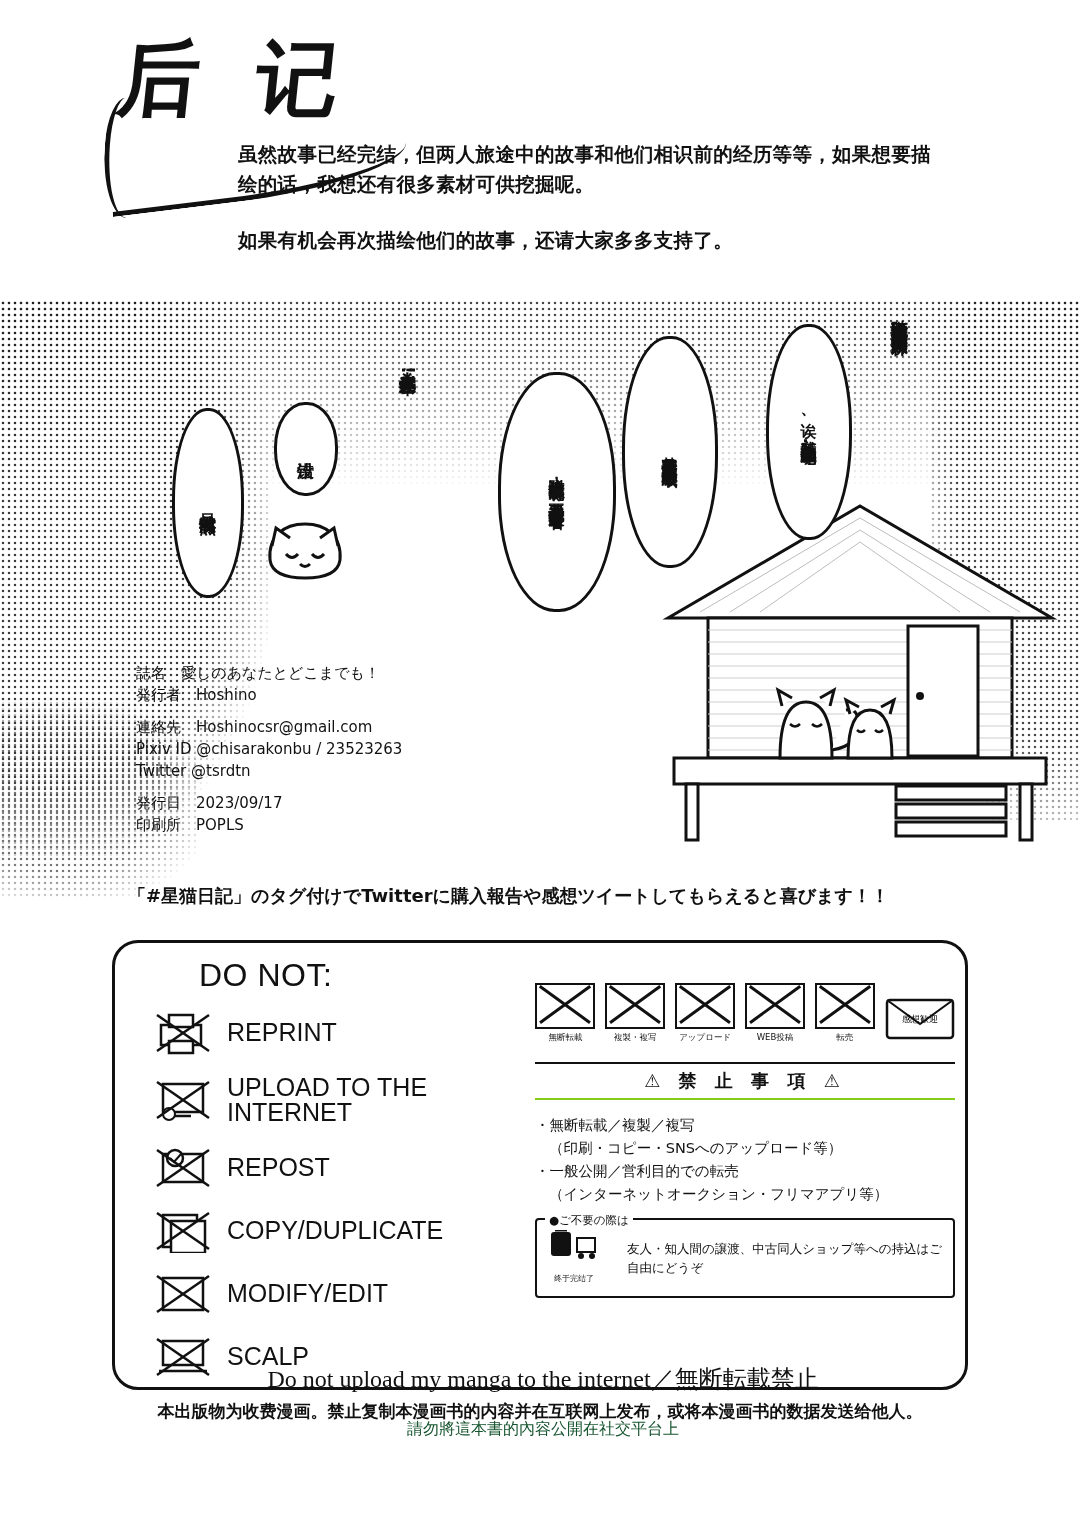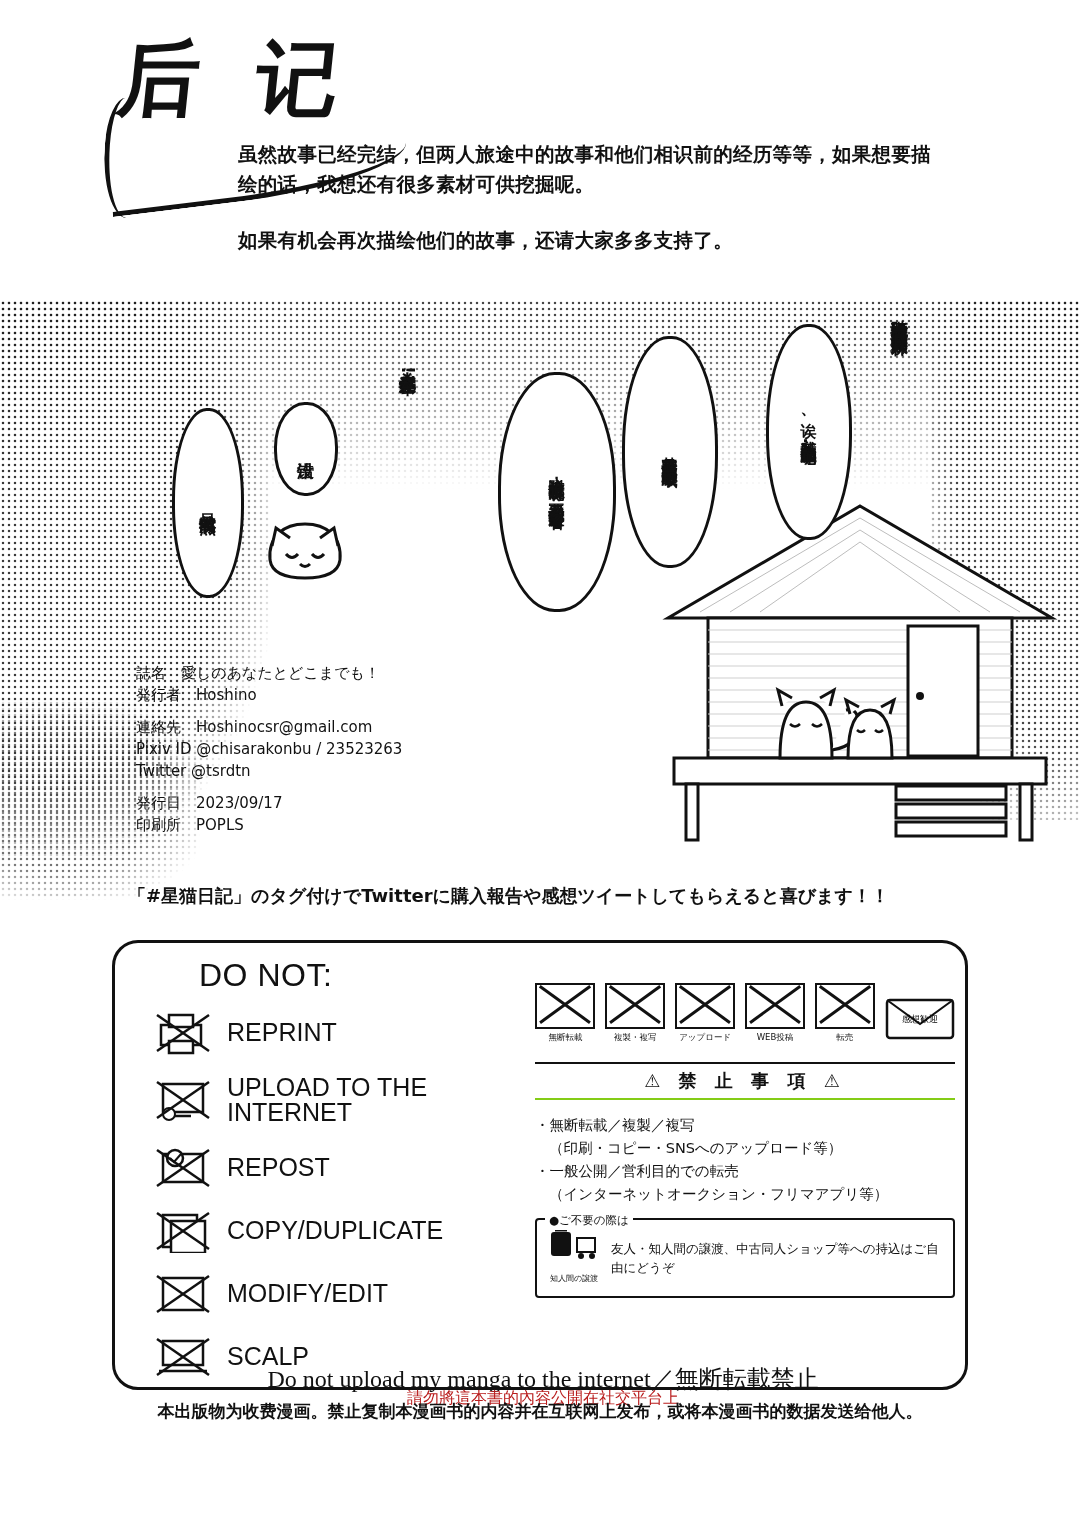--- a/index.html
+++ b/index.html
@@ -109,33 +109,33 @@
   .kinshi{
     margin-top:18px;text-align:center;font-family:"DejaVu Sans", sans-serif;
     font-size:18px;font-weight:700;letter-spacing:6px;
     border-top:2px solid #111;border-bottom:2px solid #84cc16;padding:5px 0;
   }
   .jp-rules{margin-top:14px;font-family:"DejaVu Sans", sans-serif;font-size:14.5px;line-height:23px;}
   .jp-rules .ind{padding-left:14px;}
   .note-box{
     margin-top:12px;border:2px solid #111;border-radius:4px;padding:8px 10px;
     font-family:"DejaVu Sans", sans-serif;font-size:12.5px;line-height:19px;position:relative;
-    display:flex;gap:10px;align-items:center;
+    display:flex;gap:26px;align-items:center;
   }
   .note-title{position:absolute;left:8px;top:-9px;background:#fff;padding:0 4px;font-size:11.5px;}
   .bin{width:54px;flex:0 0 54px;text-align:center;}
   .bin .cap{font-size:8px;margin-top:2px;}
 
   .bottom-en{
     position:absolute;left:0;top:380px;width:856px;text-align:center;
     font-family:"Liberation Serif", serif;font-size:24px;color:#111;
   }
   .bottom-cn{
-    position:absolute;left:0;top:405px;width:856px;text-align:center;
-    font-family:"DejaVu Sans", sans-serif;font-size:16px;color:#b91c1c;
+    position:absolute;left:0;top:436px;width:856px;text-align:center;
+    font-family:"DejaVu Sans", sans-serif;font-size:16px;color:#14532d;
   }
   .footer-note{
     position:absolute;left:0;top:1400px;width:1080px;text-align:center;
     font-family:"DejaVu Sans", sans-serif;font-size:17px;font-weight:700;color:#111;z-index:9;
   }
 
   .cat-face{position:absolute;z-index:6;}
 </style>
 </head>
 <body>
@@ -401,21 +401,21 @@
       <div class="note-box">
         <div class="note-title">●ご不要の際は</div>
         <div class="bin">
           <svg width="54" height="34" viewBox="0 0 54 34">
             <rect x="4" y="4" width="20" height="24" rx="3" fill="#111"></rect>
             <path d="M8 2 h12" stroke="#111" stroke-width="3"></path>
             <rect x="30" y="10" width="18" height="14" fill="#fff" stroke="#111" stroke-width="2"></rect>
             <circle cx="34" cy="28" r="3" fill="#111"></circle>
               <circle cx="45" cy="28" r="3" fill="#111"></circle>
           </svg>
-          <div class="cap">知人間の譲渡</div>
+          <div class="cap">终于完结了</div>
         </div>
         <div>友人・知人間の譲渡、中古同人ショップ等への持込はご自由にどうぞ</div>
       </div>
 
       <div class="bottom-en" style="left:-420px;">Do not upload my manga to the internet／無断転載禁止</div>
       <div class="bottom-cn" style="left:-420px;">請勿將這本書的內容公開在社交平台上</div>
     </div>
   </div>
 
   <div class="footer-note">本出版物为收费漫画。禁止复制本漫画书的内容并在互联网上发布，或将本漫画书的数据发送给他人。</div>

